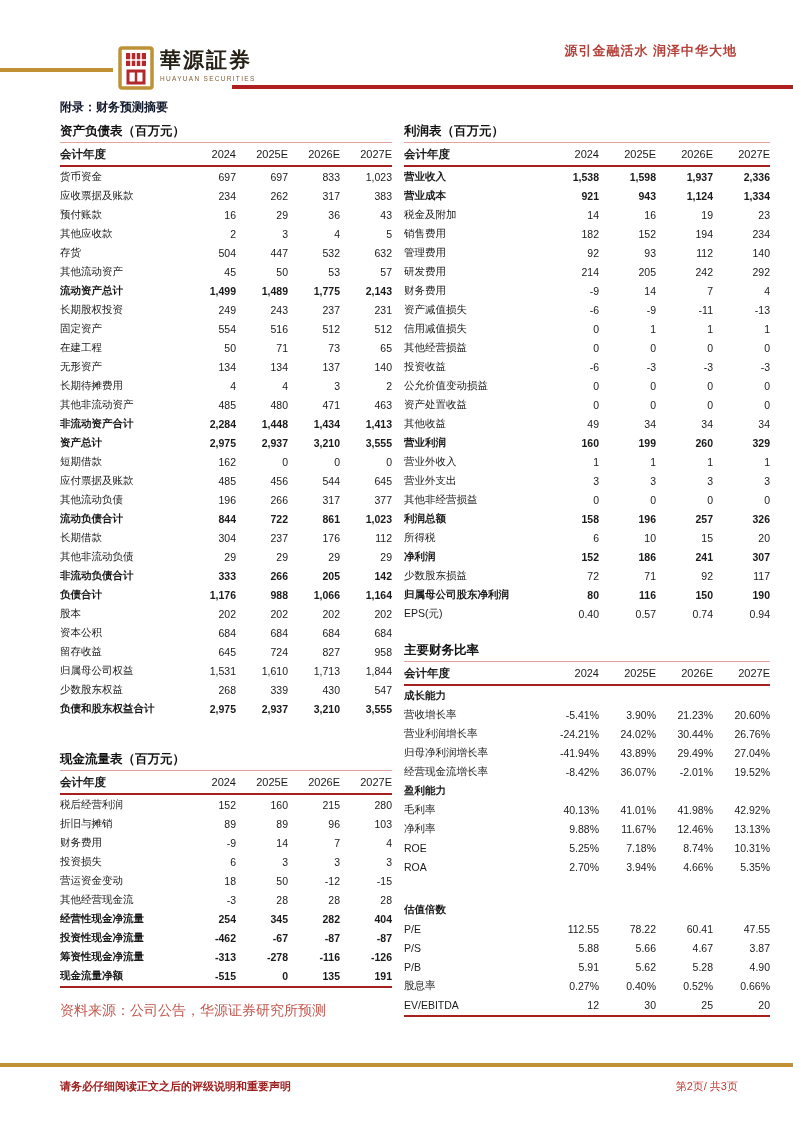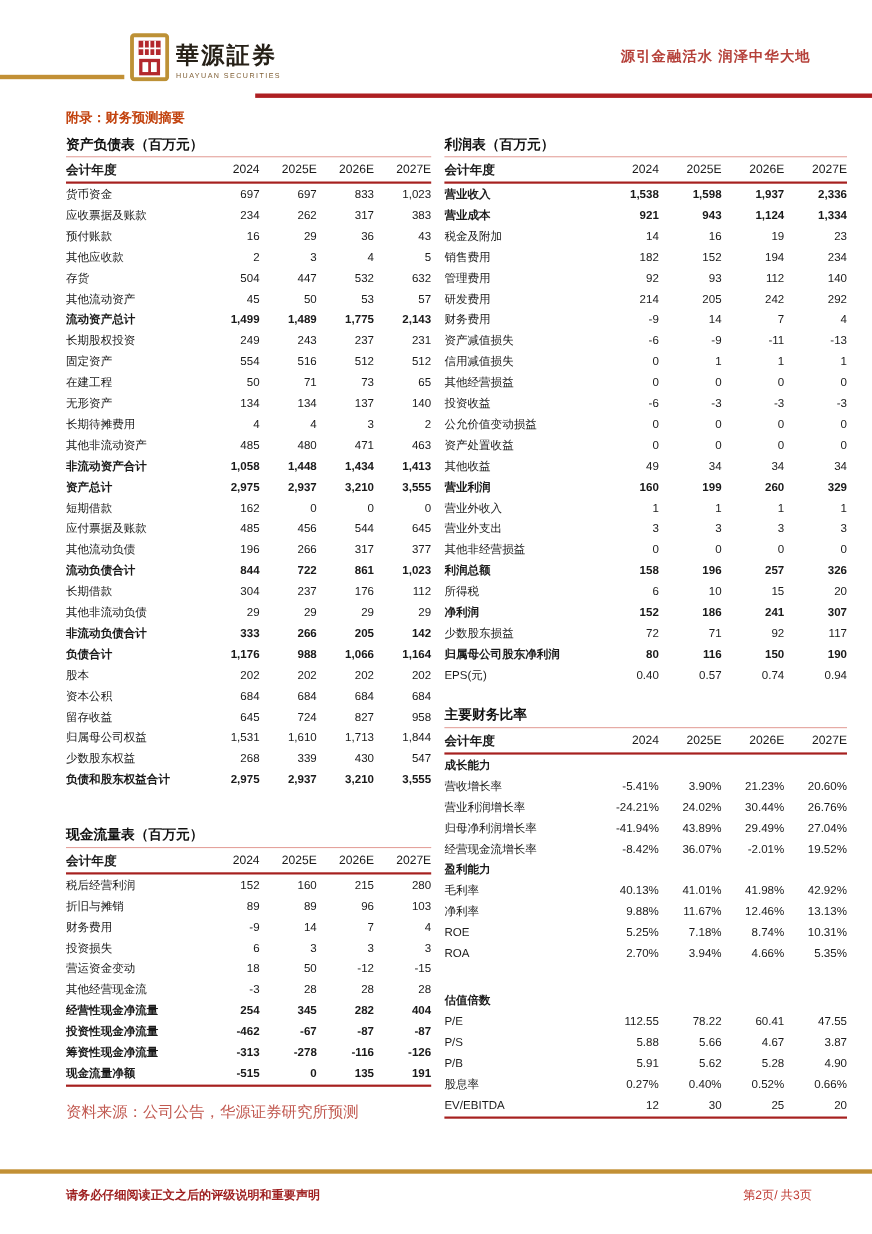--- a/index.html
+++ b/index.html
@@ -3,28 +3,28 @@
 <meta charset="utf-8">
 <style>
   html,body{margin:0;padding:0;background:#e8e8e8;}
   .page{position:relative;width:793px;height:1122px;background:#ffffff;overflow:hidden;
         font-family:"Liberation Sans","DejaVu Sans",sans-serif;color:#1a1a1a;margin:0 auto;}
 
   
   .tagline{position:absolute;top:42px;right:56px;font-size:13px;font-weight:700;color:#B5413A;letter-spacing:1px;}
   .gold-line{position:absolute;top:68px;left:0;width:113px;height:4px;background:#C29035;}
   .red-line{position:absolute;top:85px;left:232px;right:0;height:4px;background:#AE1F22;}
-  .logo{position:absolute;top:30px;left:118px;display:flex;align-items:center;gap:6px;}
+  .logo{position:absolute;top:46px;left:118px;display:flex;align-items:flex-start;gap:6px;}
   .logo-txt{display:flex;flex-direction:column;}
   .logo-cn{font-size:21px;font-weight:700;color:#262017;letter-spacing:2px;line-height:1.4;
            font-family:"Liberation Serif","DejaVu Serif",serif;}
   .logo-en{font-size:6.5px;color:#806036;letter-spacing:1.3px;margin-top:0;}
 
   
-  .section-title{position:absolute;top:99px;left:60px;font-size:12px;font-weight:700;color:#c2410c;}
+  .section-title{position:absolute;top:99px;left:60px;font-size:12px;font-weight:700;color:#0f172a;}
 
   
   .columns{position:absolute;top:120px;left:60px;width:710px;display:flex;gap:12px;}
   .col-left{width:332px;}
   .col-right{width:366px;}
 
   
   .t-title{font-weight:700;font-size:12.5px;height:22px;line-height:22px;color:#111;}
   .t-head{display:flex;align-items:center;height:22px;
           border-top:1.5px solid #E4A29C;border-bottom:2.5px solid #A6201F;}
@@ -174,21 +174,21 @@
           </div>
           <div class="t-row">
             <span class="lbl">其他非流动资产</span>
             <span class="num">485</span>
             <span class="num">480</span>
             <span class="num">471</span>
             <span class="num">463</span>
           </div>
           <div class="t-row bold">
             <span class="lbl">非流动资产合计</span>
-            <span class="num">1,058</span>
+            <span class="num">2,284</span>
             <span class="num">1,448</span>
             <span class="num">1,434</span>
             <span class="num">1,413</span>
           </div>
           <div class="t-row bold">
             <span class="lbl">资产总计</span>
             <span class="num">2,975</span>
             <span class="num">2,937</span>
             <span class="num">3,210</span>
             <span class="num">3,555</span>

